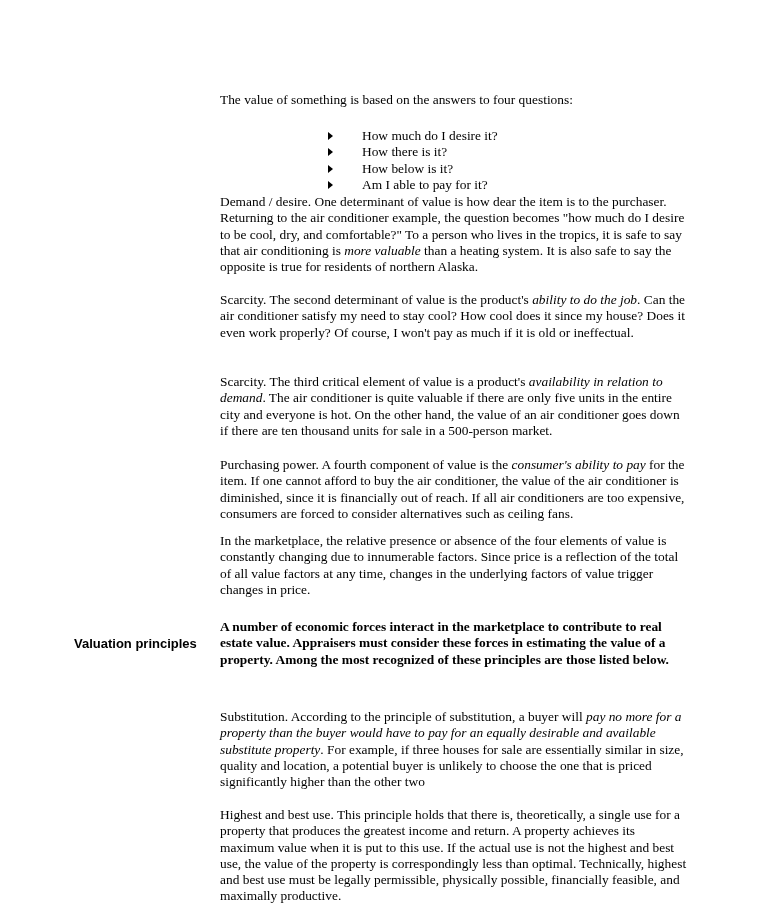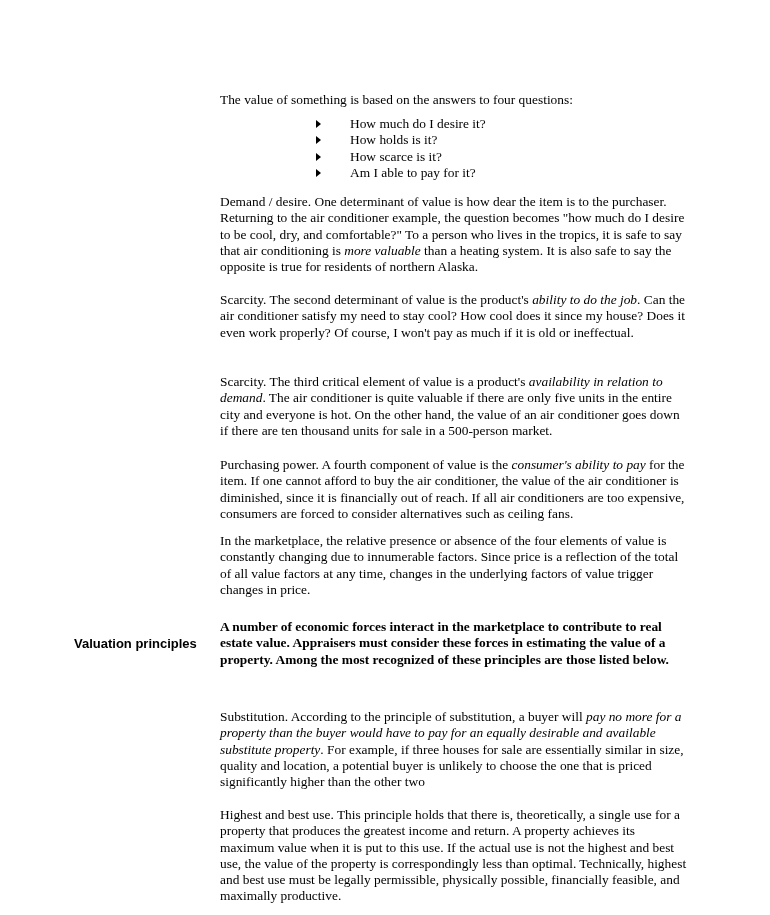--- a/index.html
+++ b/index.html
@@ -33,21 +33,21 @@
     width: 140px;
     font-family: "Liberation Sans", sans-serif;
     font-weight: bold;
     font-size: 13px;
     line-height: 16px;
     white-space: nowrap;
   }
   .bullets {
     position: absolute;
     left: 310px;
-    margin: 4px;
+    margin: 16px;
     padding: 0;
     list-style: none;
   }
   .bullets li {
     position: relative;
     height: 16.3px;
     padding-left: 36px;
     white-space: nowrap;
   }
   .bullet-icon {
@@ -66,25 +66,25 @@
 
 <p class="para main" style="top:92px;">The value of something is based on the answers to four questions:</p>
 
 <ul class="bullets" style="top:112px;">
   <li>
     <span class="bullet-icon"></span>
     <span>How much do I desire it?</span>
   </li>
   <li>
     <span class="bullet-icon"></span>
-    <span>How holds is it?</span>
+    <span>How there is it?</span>
   </li>
   <li>
     <span class="bullet-icon"></span>
-    <span>How scarce is it?</span>
+    <span>How below is it?</span>
   </li>
   <li>
     <span class="bullet-icon"></span>
     <span>Am I able to pay for it?</span>
   </li>
 </ul>
 
 <p class="para main" style="top:194px;"><b>Demand / desire.</b><span> One determinant of value is how dear the item is to the purchaser. Returning to the air conditioner example, the question becomes "how much do I desire to be cool, dry, and comfortable?" To a person who lives in the tropics, it is safe to say that air conditioning is </span><i>more valuable</i><span> than a heating system. It is also safe to say the opposite is true for residents of northern Alaska.</span></p>
 
 <p class="para main" style="top:292px;"><b>Scarcity.</b><span> The second determinant of value is the product's </span><i>ability to do the job</i><span>. Can the air conditioner satisfy my need to stay cool? How cool does it since my house? Does it even work properly? Of course, I won't pay as much if it is old or ineffectual.</span></p>

